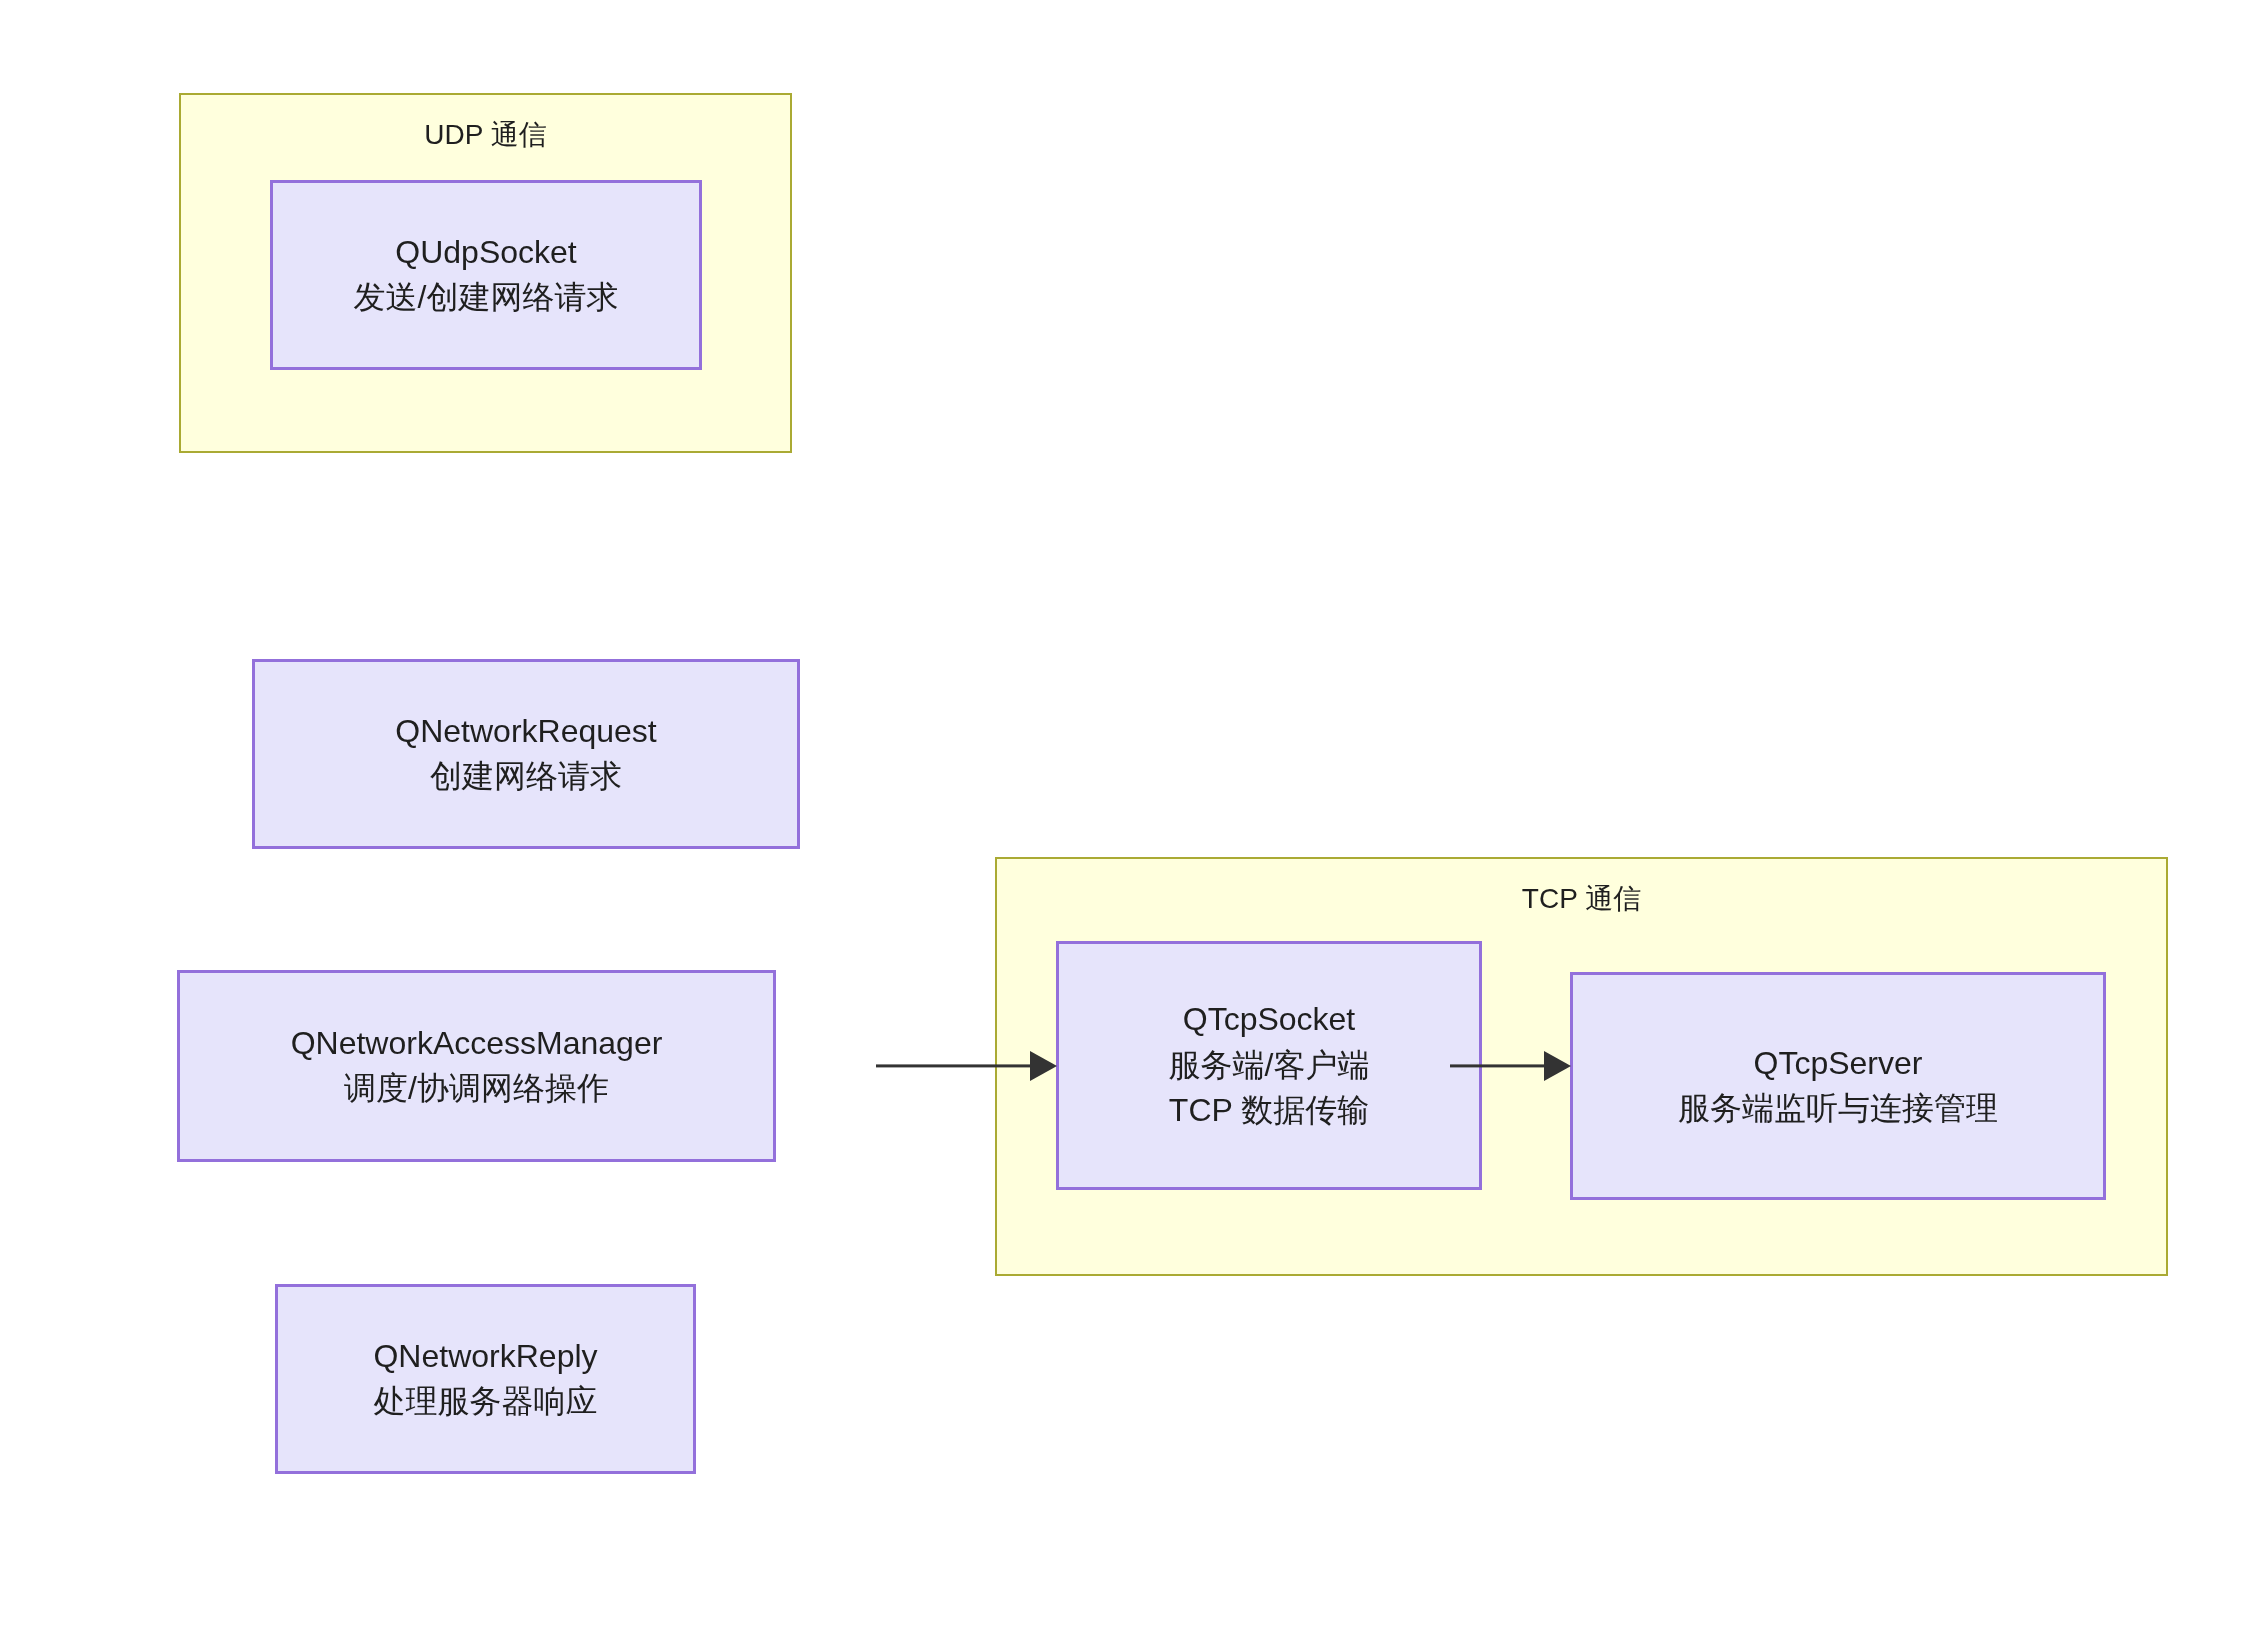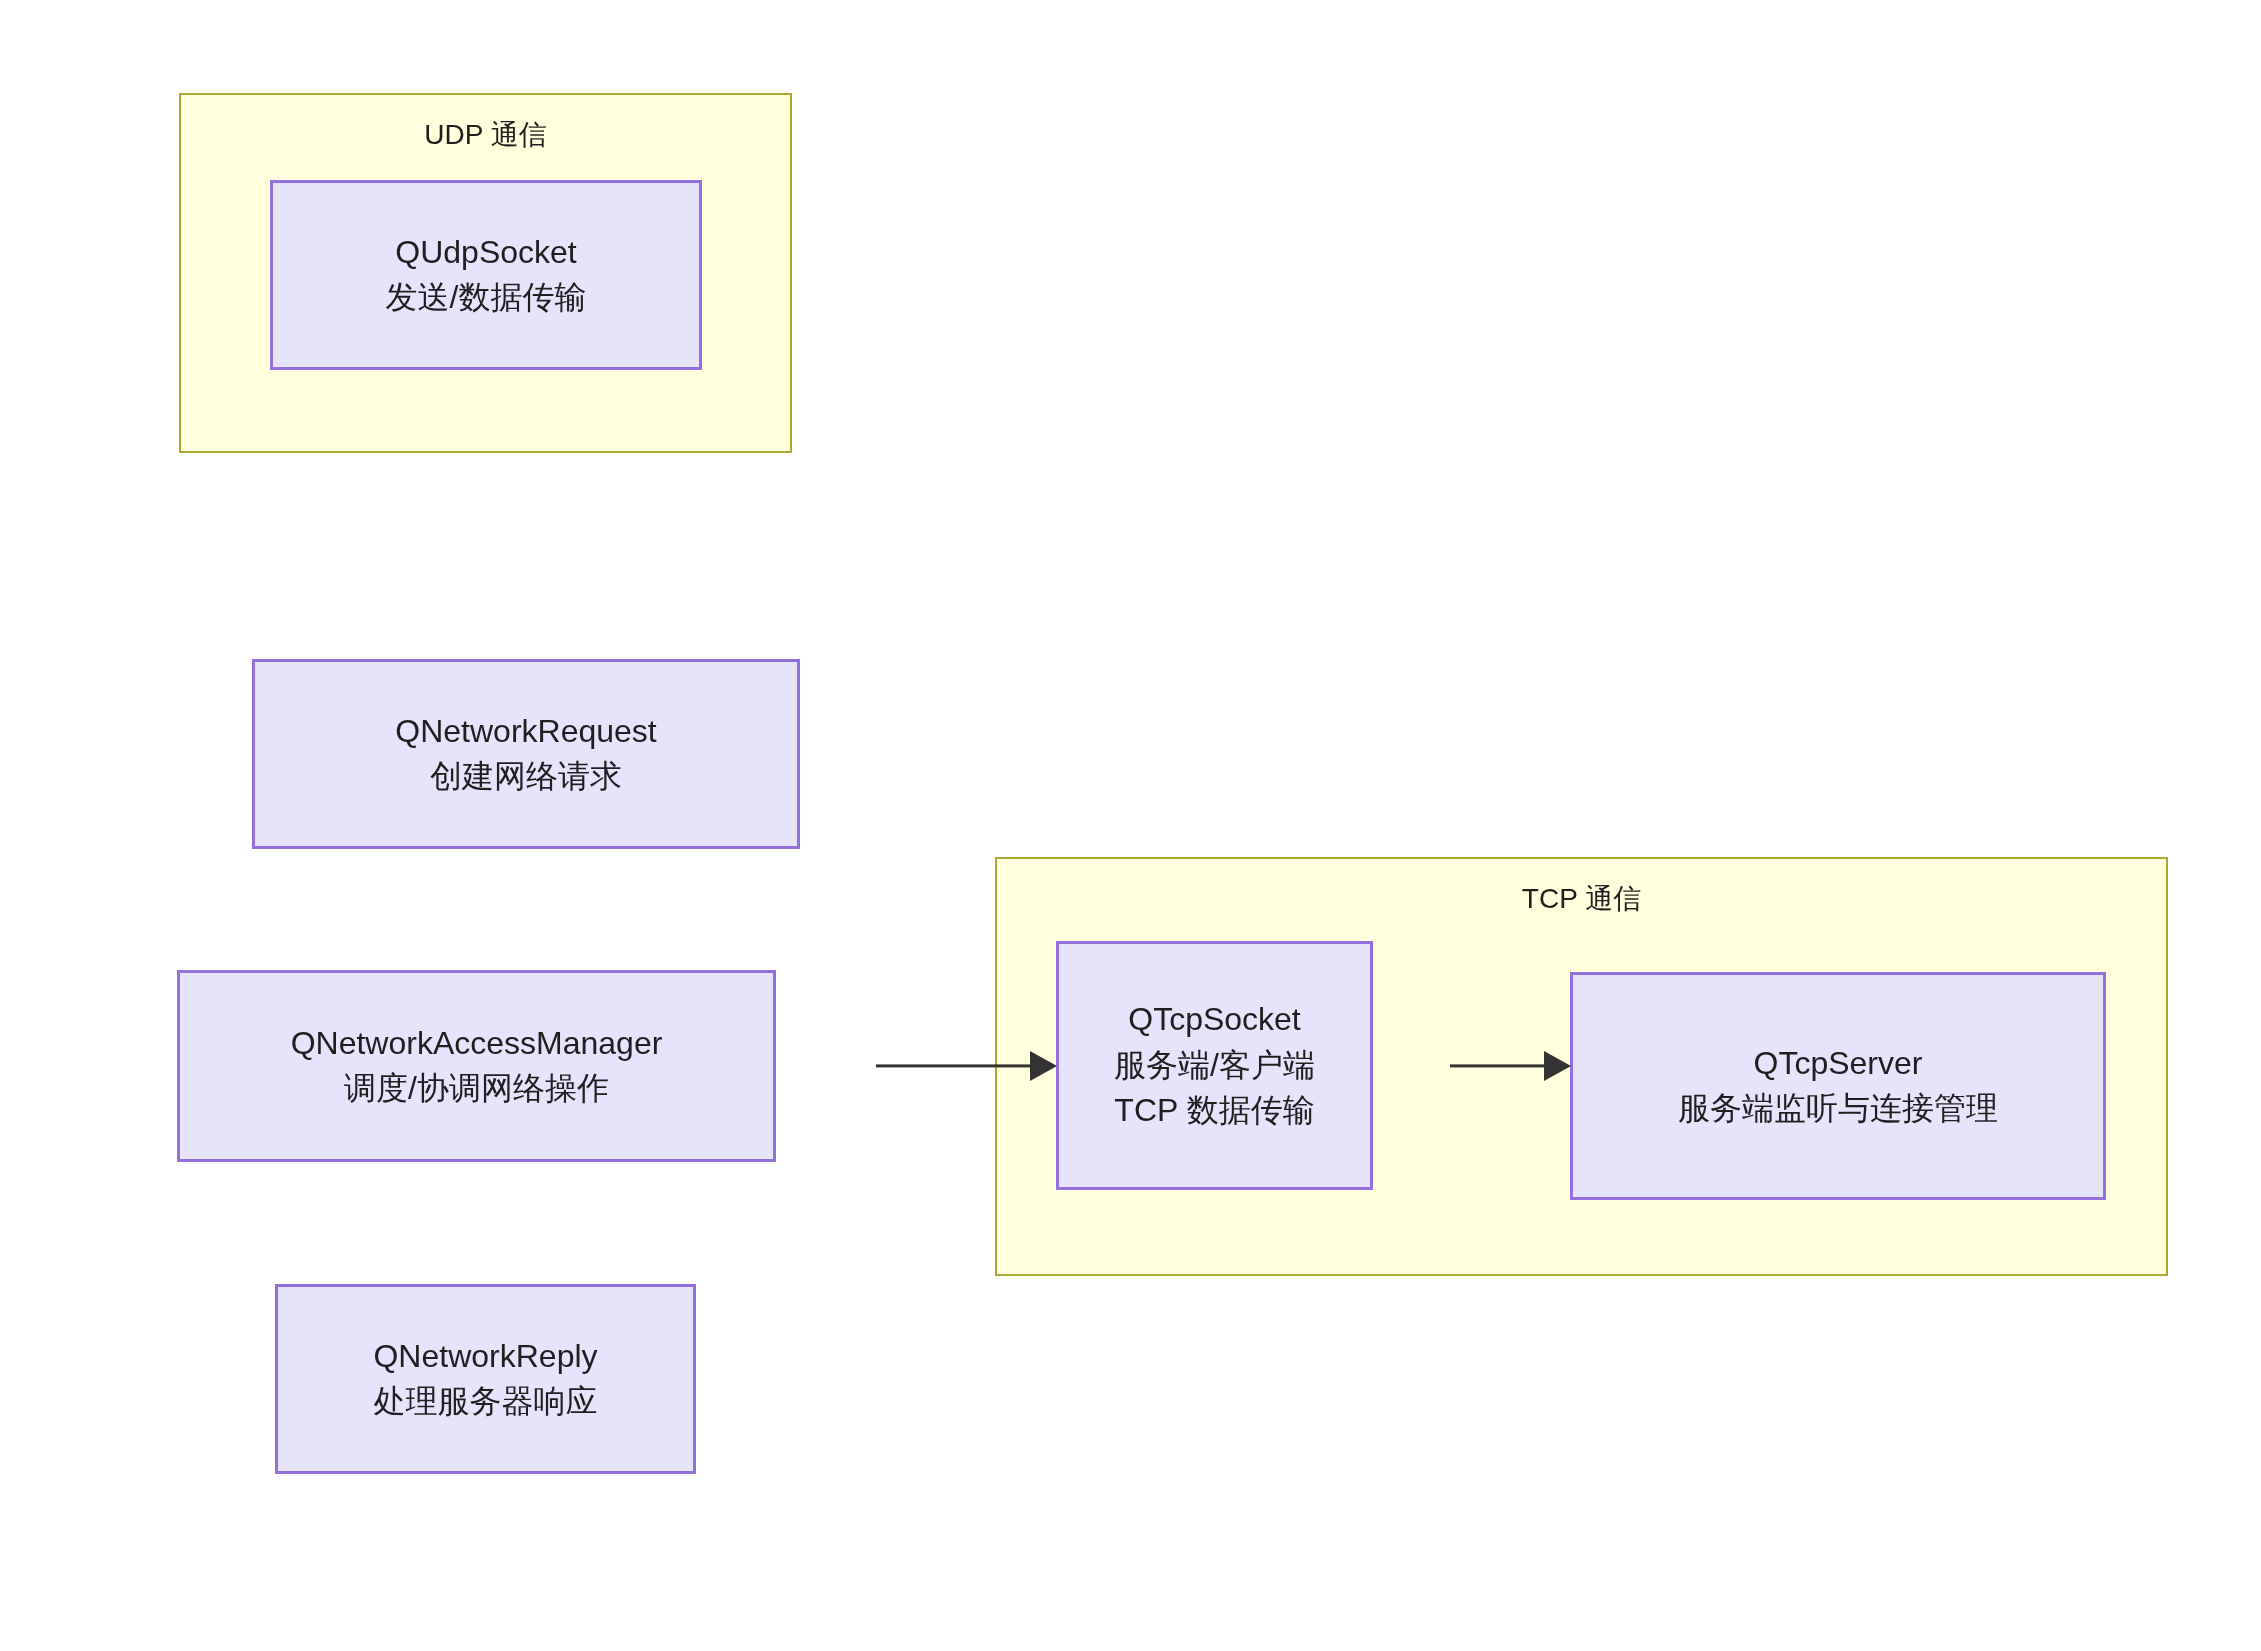--- a/index.html
+++ b/index.html
@@ -89,21 +89,21 @@
 <body>
 
 <div id="canvas">
 
   <div class="group" style="left:179px; top:93px; width:613px; height:360px;">
     <div class="group-title" style="top:23px;">UDP 通信</div>
   </div>
 
   <div class="node" style="left:270px; top:180px; width:432px; height:190px;">
     <span class="line">QUdpSocket</span>
-    <span class="line">发送/数据传输</span>
+    <span class="line">发送/创建网络请求</span>
   </div>
 
 
   <div class="node" style="left:252px; top:659px; width:548px; height:190px;">
     <span class="line">QNetworkRequest</span>
     <span class="line">创建网络请求</span>
   </div>
 
   <div class="node" style="left:177px; top:970px; width:599px; height:192px;">
     <span class="line">QNetworkAccessManager</span>
@@ -112,21 +112,21 @@
 
   <div class="node" style="left:275px; top:1284px; width:421px; height:190px;">
     <span class="line">QNetworkReply</span>
     <span class="line">处理服务器响应</span>
   </div>
 
   <div class="group" style="left:995px; top:857px; width:1173px; height:419px;">
     <div class="group-title" style="top:23px;">TCP 通信</div>
   </div>
 
-  <div class="node" style="left:1056px; top:941px; width:317px; height:249px;">
+  <div class="node" style="left:1056px; top:941px; width:426px; height:249px;">
     <span class="line">QTcpSocket</span>
     <span class="line">服务端/客户端</span>
     <span class="line">TCP 数据传输</span>
   </div>
 
   <div class="node" style="left:1570px; top:972px; width:536px; height:228px;">
     <span class="line">QTcpServer</span>
     <span class="line">服务端监听与连接管理</span>
   </div>
 

